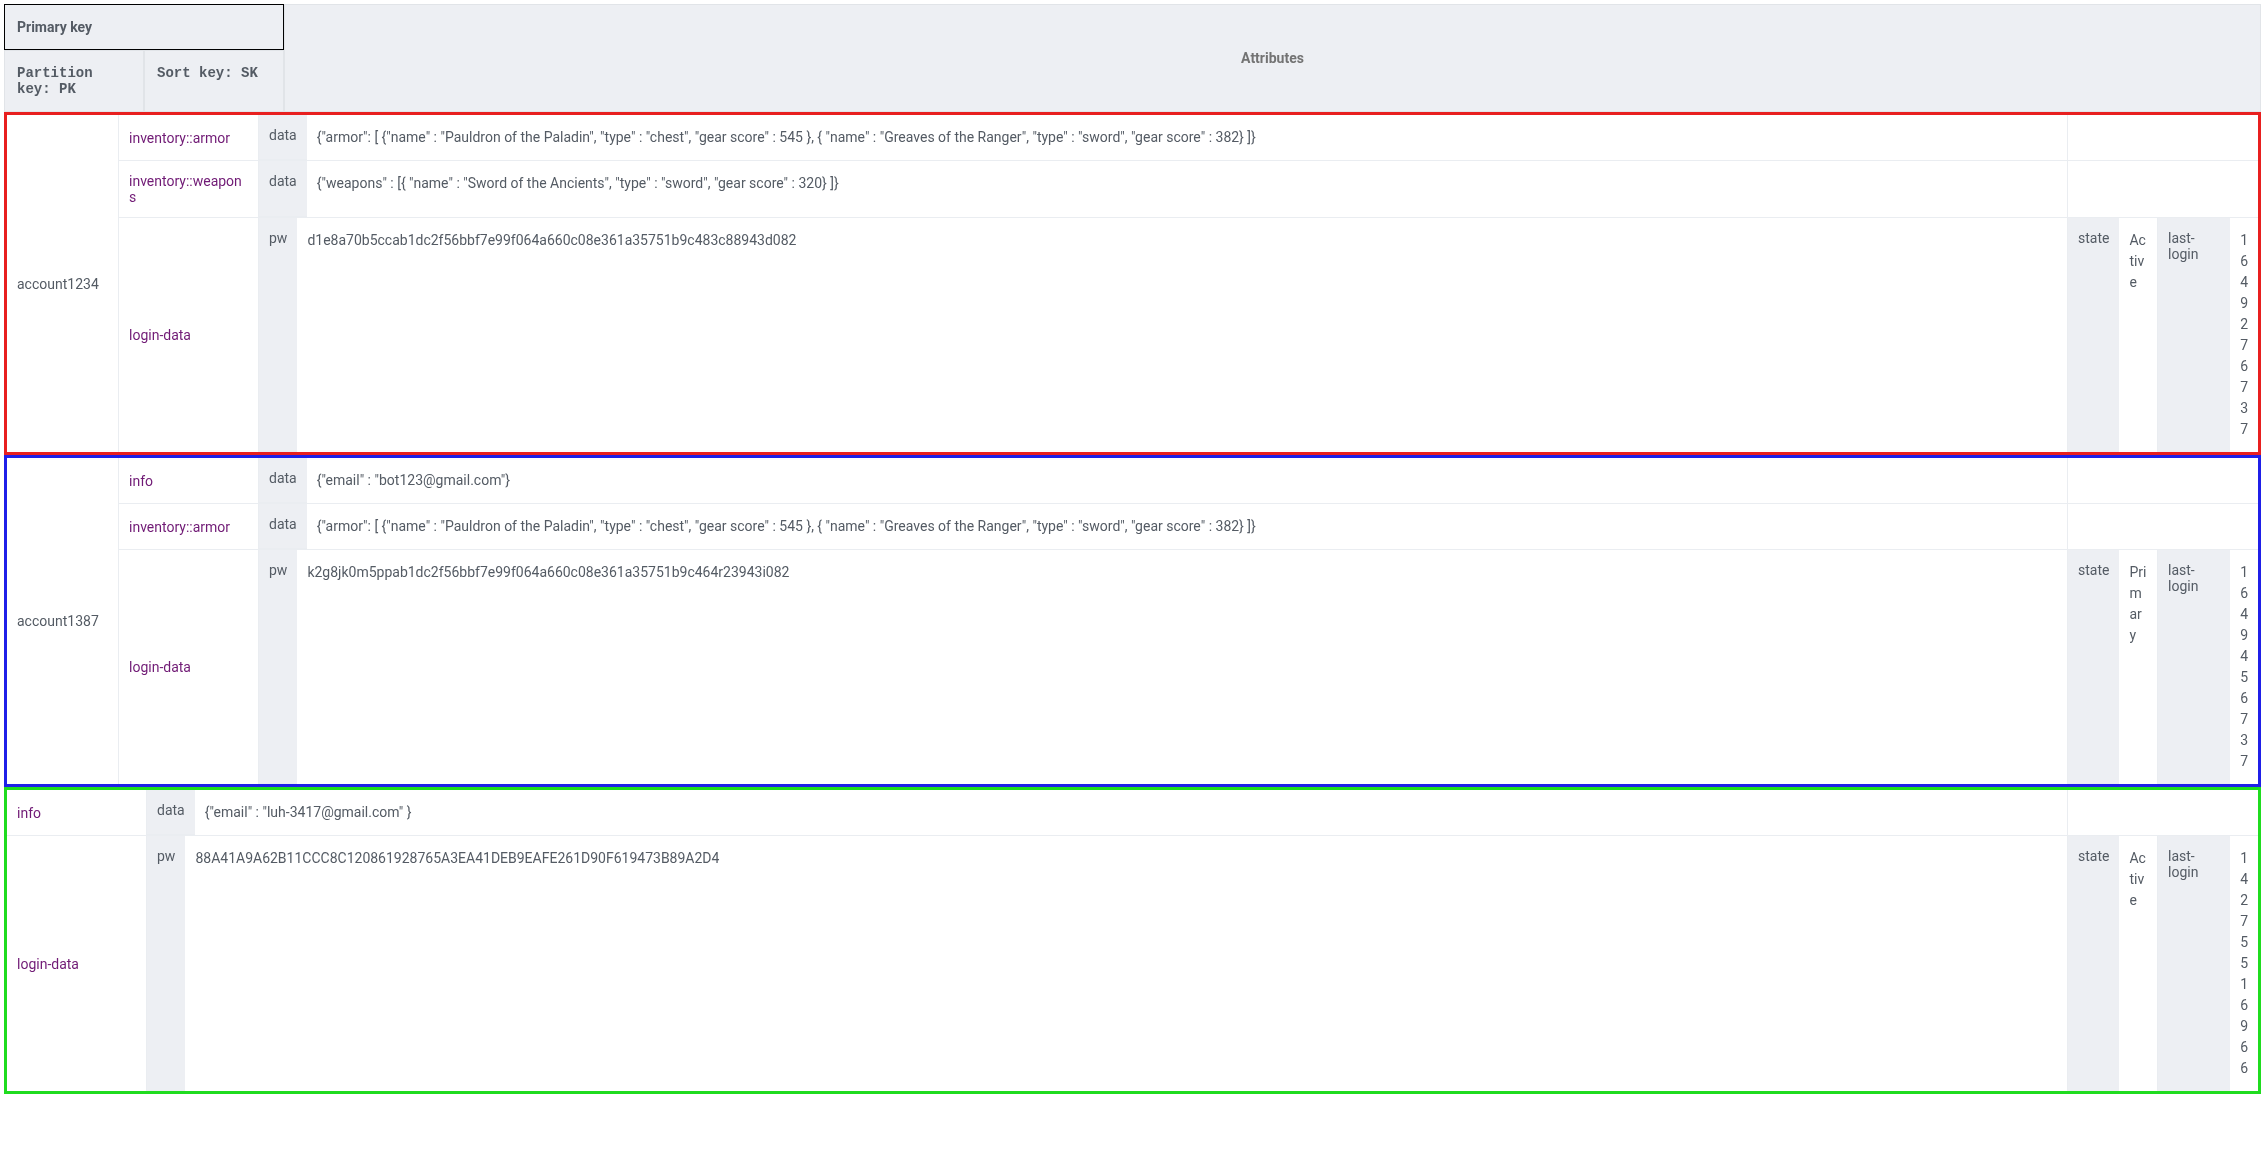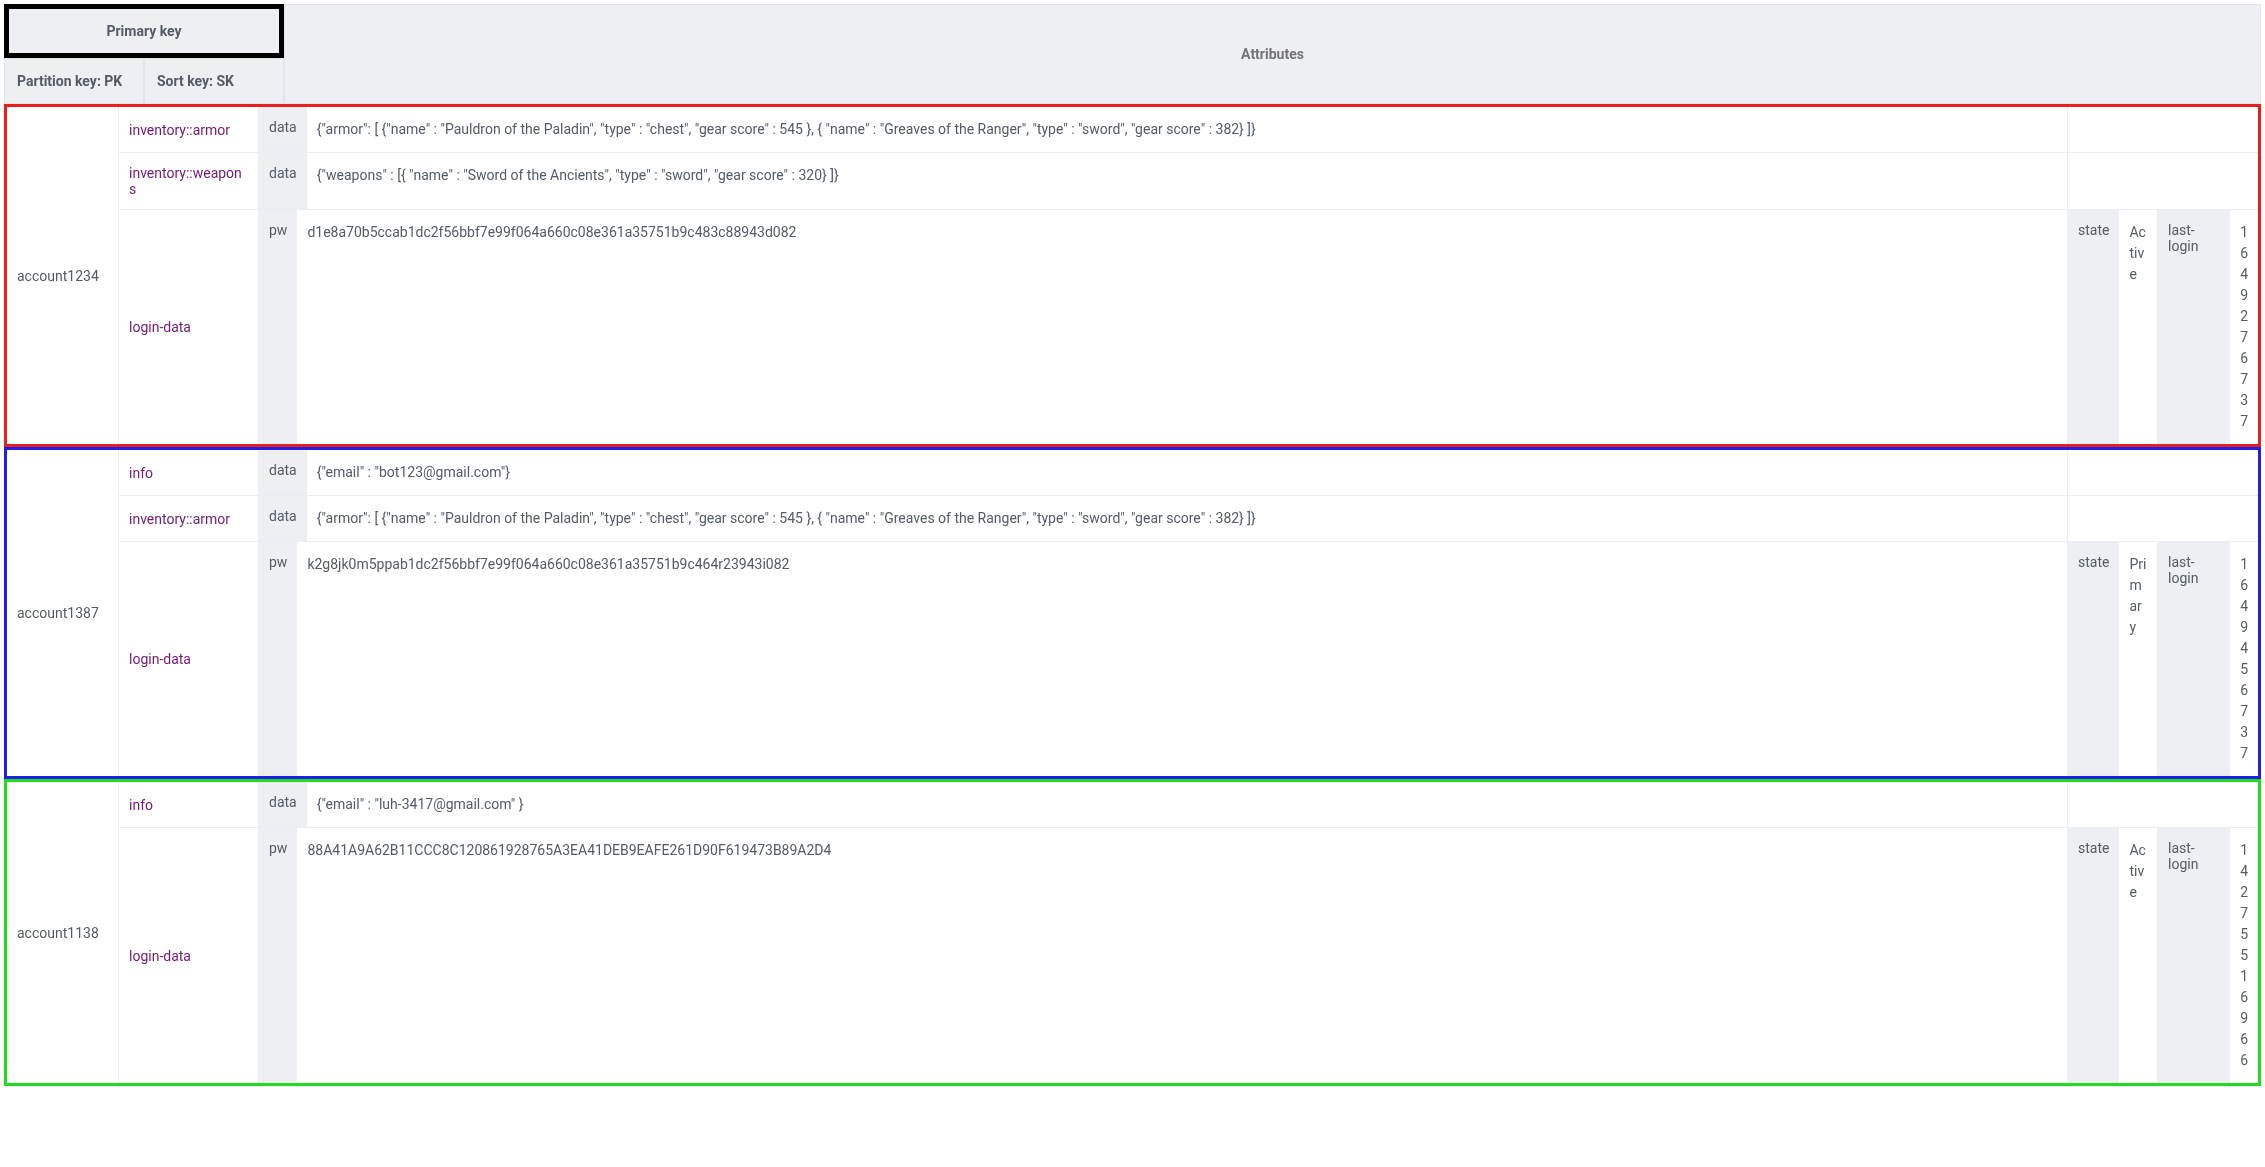--- a/index.html
+++ b/index.html
@@ -20,36 +20,37 @@
     .header-row {
       display: flex;
       background: #edeff3;
     }
     .header-primary-col {
       width: 280px;
       display: flex;
       flex-direction: column;
     }
     .header-primary-top {
-      text-align: center;
+      text-align: left;
       font-weight: 700;
       padding: 14px 12px;
-      border: 5px solid #000000;
+      border: 1px solid #000000;
       color: #545b64;
     }
     .header-primary-sub {
       display: flex;
     }
     .header-pk, .header-sk {
       flex: 1;
       font-weight: 700;
       padding: 14px 12px;
       border: 1px solid #e1e4e8;
       text-align: left;
       color: #545b64;
+      font-family: Liberation Mono, monospace;
     }
     .header-attributes {
       flex: 1;
       display: flex;
       align-items: center;
       justify-content: center;
       font-weight: 700;
       border: 1px solid #e1e4e8;
       color: #737373;
     }
@@ -222,21 +223,20 @@
               </div>
               <div class="attr-col login">
                 <div class="attr-header">last-login</div>
                 <div class="attr-value">1649456737</div>
               </div>
             </div>
           </div>
         </div>
       </div>
       <div class="group group-green">
-        <div class="pk-cell">account1138</div>
         <div class="rows-container">
           <div class="data-row">
             <div class="sk-cell">info</div>
             <div class="attr-wrapper">
               <div class="attr-col main">
                 <div class="attr-header">data</div>
                 <div class="attr-value">{"email" : "luh-3417@gmail.com" }</div>
               </div>
               <div class="empty-right"></div>
             </div>

